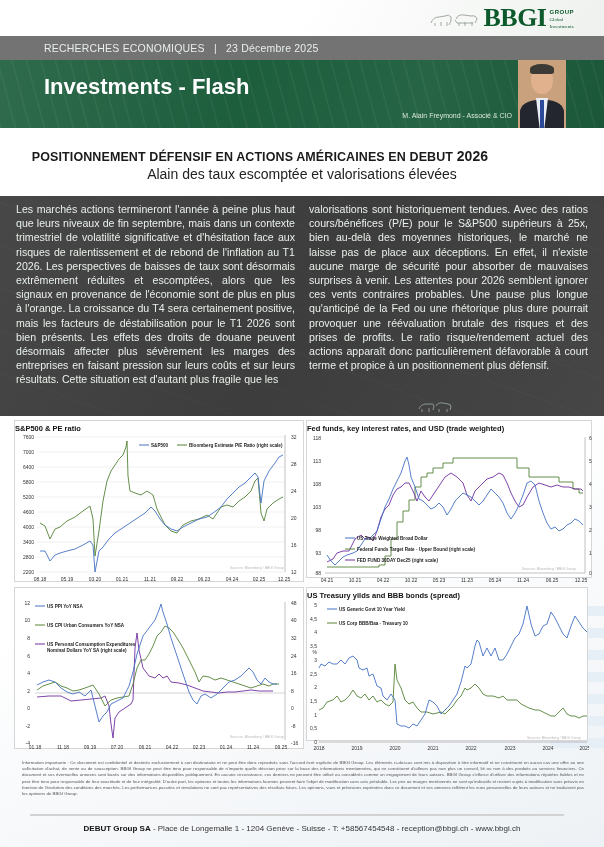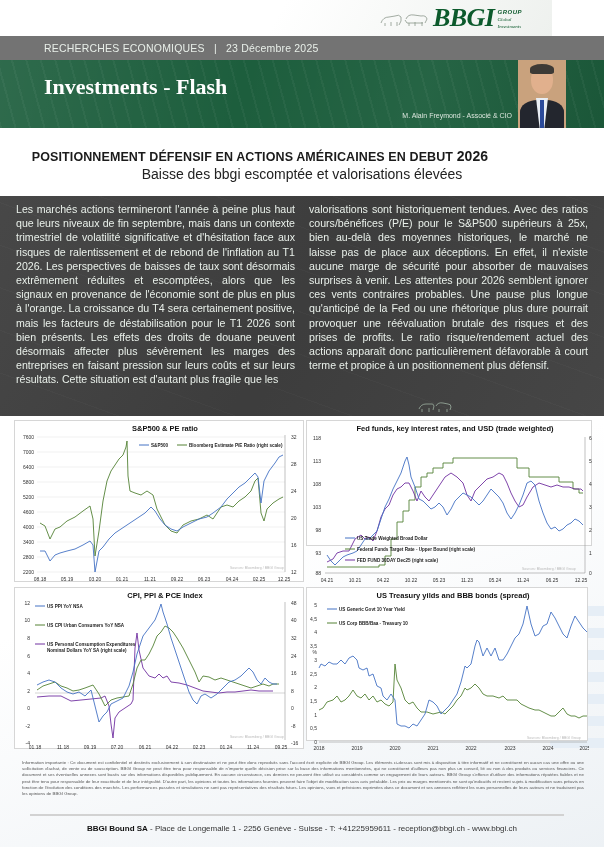--- a/index.html
+++ b/index.html
@@ -6,36 +6,36 @@
   html, body { width: 604px; height: 847px; background: #ffffff; overflow: hidden; }
   body { font-family: "Liberation Sans", "DejaVu Sans", sans-serif; color: #222; position: relative; }
 
   
   .page-bg { position: absolute; inset: 0; background:
       linear-gradient(160deg, rgba(230,236,240,0.0) 0%, rgba(230,236,240,0.0) 60%, rgba(225,232,238,0.6) 100%); }
   .blue-stripes { position: absolute; right: 0; top: 600px; width: 60px; height: 160px; }
   .blue-stripes div { position: absolute; right: 0; width: 54px; height: 10px; background: #e6eef6; border-radius: 6px 0 0 6px; }
 
   
-  .logo-bar { position: absolute; left: 0; top: 0; width: 552px; height: 36px; background: linear-gradient(120deg,#fff 50%, #eef1ee 100%); font-style: italic; }
+  .logo-bar { position: absolute; left: 0; top: 0; width: 604px; height: 36px; background: linear-gradient(120deg,#fff 50%, #eef1ee 100%); }
   .logo { position: absolute; right: 30px; top: 6px; display: flex; align-items: flex-end; }
   .logo .bulls { font-size: 12px; color: #8a9a8a; margin-right: 4px; letter-spacing: -1px; }
   .logo .bbgi { font-family: "Liberation Serif", "DejaVu Serif", serif; font-weight: bold; font-size: 26px; color: #0c5a2c; line-height: 24px; letter-spacing: -0.5px; }
   .logo .group-box { display: flex; flex-direction: column; margin-left: 3px; line-height: 7px; }
   .logo .group { font-size: 6px; font-weight: bold; color: #0c5a2c; letter-spacing: 0.5px; }
   .logo .gi { font-family: "Liberation Serif", serif; font-size: 5px; color: #0c5a2c; }
 
   
   .header-band { position: absolute; left: 0; top: 36px; width: 604px; height: 24px; background: #737373; }
   .header-band .meta { position: absolute; left: 44px; top: 6px; color: #e8efe9; font-size: 10.5px; letter-spacing: 0.2px; }
   .hero { position: absolute; left: 0; top: 60px; width: 604px; height: 68px; background: #1d5e3d; overflow: hidden; }
   .hero .pattern { position: absolute; inset: 0; background:
       repeating-linear-gradient(75deg, rgba(255,255,255,0.04) 0 2px, transparent 2px 14px),
       linear-gradient(100deg, rgba(255,255,255,0.08) 0%, rgba(0,0,0,0) 40%, rgba(255,255,255,0.04) 70%, rgba(0,0,0,0.08) 100%); }
-  .hero .title { position: absolute; left: 44px; top: 14px; font-family: Liberation Serif, serif; font-weight: bold; color: #ffffff; font-size: 22px; }
+  .hero .title { position: absolute; left: 44px; top: 14px; font-family: Liberation Sans, sans-serif; font-weight: bold; color: #ffffff; font-size: 22px; }
   .hero .author { position: absolute; right: 92px; top: 52px; color: #dbe6dd; font-size: 7px; }
   .photo { position: absolute; right: 38px; top: 60px; width: 48px; height: 68px; background: #c9a27d; overflow: hidden; }
   .photo .head { position: absolute; left: 13px; top: 6px; width: 22px; height: 28px; background: #e1b08d; border-radius: 45% 45% 48% 48%; }
   .photo .hair { position: absolute; left: 12px; top: 4px; width: 24px; height: 10px; background: #3d3a36; border-radius: 50% 50% 20% 20%; }
   .photo .suit { position: absolute; left: 2px; top: 40px; width: 44px; height: 30px; background: #23262e; border-radius: 40% 40% 0 0; }
   .photo .shirt { position: absolute; left: 18px; top: 38px; width: 12px; height: 30px; background: #e9eef4; clip-path: polygon(0 0,100% 0, 70% 100%, 30% 100%); }
   .photo .tie { position: absolute; left: 22px; top: 40px; width: 4px; height: 28px; background: #2b4a9a; }
 
   
   .headline { position: absolute; left: 0; top: 148px; width: 520px; text-align: center; font-weight: bold; color: #1b1b1b; font-size: 12.5px; letter-spacing: 0.1px; }
@@ -46,21 +46,21 @@
   .body-block { position: absolute; left: 0; top: 196px; width: 604px; height: 220px; background: #404040; overflow: hidden; }
   .body-block .pattern { position: absolute; inset: 0; background:
       linear-gradient(120deg, rgba(255,255,255,0.04) 0%, rgba(0,0,0,0.05) 50%, rgba(255,255,255,0.03) 100%),
       repeating-linear-gradient(20deg, rgba(255,255,255,0.025) 0 1px, transparent 1px 40px); }
   .body-cols { position: absolute; left: 16px; top: 6px; width: 572px; display: flex; gap: 14px; }
   .body-cols p { width: 279px; color: #e9f0ea; font-size: 10.6px; line-height: 14.2px; text-align: justify; }
   .bull-bear { position: absolute; left: 418px; top: 400px; font-size: 11px; color: #9fb6a5; }
 
   
   .chart { position: absolute; background: #ffffff; border: 1px solid #d6d6d6; }
-  .chart .ctitle { position: absolute; left: 12px; right: 0; top: 3px; text-align: center; font-weight: bold; font-size: 7.5px; color: #111; }
+  .chart .ctitle { position: absolute; left: 0; right: 0; top: 3px; text-align: left; font-weight: bold; font-size: 7.5px; color: #111; }
   .chart svg { position: absolute; left: 0; top: 0; }
   .tick { font-family: "Liberation Sans", sans-serif; font-size: 5px; fill: #333; }
   .legend { font-family: "Liberation Sans", sans-serif; font-size: 4.6px; font-weight: bold; fill: #222; }
   .source { font-family: "Liberation Sans", sans-serif; font-size: 3.5px; fill: #bbb; }
 
   
   .disclaimer { position: absolute; left: 22px; top: 760px; width: 562px; font-size: 4.4px; line-height: 6.2px; color: #555; text-align: justify; }
   .footer-rule { position: absolute; left: 30px; top: 814px; width: 534px; height: 2px; background: #d2d2d2; }
   .footer { position: absolute; left: 0; top: 824px; width: 604px; text-align: center; font-size: 8px; color: #333; }
   .footer b { color: #111; }
@@ -113,21 +113,21 @@
     <div class="shirt"></div>
     <div class="tie"></div>
     <div class="head"></div>
     <div class="hair"></div>
 </div>
 
 <div class="headline">
   <span>POSITIONNEMENT DÉFENSIF EN ACTIONS AMÉRICAINES EN DEBUT</span>
   <span class="year">2026</span>
 </div>
-<div class="subheadline">Baisse des bbgi escomptée et valorisations élevées</div>
+<div class="subheadline">Alain des taux escomptée et valorisations élevées</div>
 
 <div class="body-block">
   <div class="pattern"></div>
   <div class="body-cols">
     <p>Les marchés actions termineront l'année à peine plus haut que leurs niveaux de fin septembre, mais dans un contexte trimestriel de volatilité significative et d'hésitation face aux risques de ralentissement et de rebond de l'inflation au T1 2026. Les perspectives de baisses de taux sont désormais extrêmement réduites et escomptées, alors que les signaux en provenance de l'économie sont de plus en plus à l'orange. La croissance du T4 sera certainement positive, mais les facteurs de déstabilisation pour le T1 2026 sont bien présents. Les effets des droits de douane peuvent désormais affecter plus sévèrement les marges des entreprises en faisant pression sur leurs coûts et sur leurs résultats. Cette situation est d'autant plus fragile que les</p>
     <p>valorisations sont historiquement tendues. Avec des ratios cours/bénéfices (P/E) pour le S&amp;P500 supérieurs à 25x, bien au-delà des moyennes historiques, le marché ne laisse pas de place aux déceptions. En effet, il n'existe aucune marge de sécurité pour absorber de mauvaises surprises à venir. Les attentes pour 2026 semblent ignorer ces vents contraires probables. Une pause plus longue qu'anticipé de la Fed ou une rhétorique plus dure pourrait provoquer une réévaluation brutale des risques et des prises de profits. Le ratio risque/rendement actuel des actions apparaît donc particulièrement défavorable à court terme et propice à un positionnement plus défensif.</p>
   </div>
 </div>
 <div class="bull-bear">
   <svg width="34" height="12" viewBox="0 0 34 12">
@@ -187,21 +187,21 @@
     <polyline fill="none" stroke="#548235" stroke-width="0.9" points="25,102 30,105 35,118 40,108 45,106 52,100 60,96 68,90 75,85 78,98 80,135 84,110 88,80 92,60 96,50 100,44 104,38 108,34 111,26 112,20 113,55 115,70 120,72 126,74 132,70 138,74 142,88 146,96 150,104 156,110 162,112 168,104 176,100 184,98 192,94 198,98 206,86 212,84 218,86 224,80 230,76 236,70 240,60 243,57 246,92 249,100 252,88 258,82 264,78 268,76"></polyline>
     <polyline fill="none" stroke="#4472c4" stroke-width="0.9" points="25,130 30,130 35,140 40,134 45,132 52,130 60,128 68,124 75,120 78,124 80,151 84,130 88,126 94,118 100,112 106,108 112,104 118,100 124,96 130,92 136,86 140,90 145,98 150,104 156,108 162,110 168,106 176,102 184,98 192,96 198,92 206,86 212,78 218,72 224,66 230,62 236,56 240,52 243,56 246,82 249,60 254,50 260,42 264,36 268,34"></polyline>
     <line x1="124" y1="24" x2="134" y2="24" stroke="#4472c4" stroke-width="1"></line>
     <text class="legend" x="136" y="26">S&amp;P500</text>
     <line x1="162" y1="24" x2="172" y2="24" stroke="#548235" stroke-width="1"></line>
     <text class="legend" x="174" y="26">Bloomberg Estimate P/E Ratio (right scale)</text>
     <text class="source" x="215" y="148">Sources: Bloomberg / BBGI Group</text>
   </svg>
 </div>
 
-<div class="chart" style="left:306px; top:420px; width:286px; height:126px;">
+<div class="chart" style="left:306px; top:420px; width:286px; height:158px;">
   <div class="ctitle">Fed funds, key interest rates, and USD (trade weighted)</div>
   <svg width="286" height="162">
     <line x1="278" y1="16" x2="278" y2="152" stroke="#999" stroke-width="0.6"></line>
     <line x1="18" y1="152" x2="278" y2="152" stroke="#999" stroke-width="0.6"></line>
     <g class="tick" text-anchor="end">
       <text x="14" y="19">118</text>
         <text x="14" y="42">113</text>
         <text x="14" y="65">108</text>
         <text x="14" y="88">103</text>
       <text x="14" y="111">98</text>
@@ -236,21 +236,20 @@
     <text class="legend" x="50" y="119">US Trade Weighted Broad Dollar</text>
     <line x1="38" y1="128" x2="48" y2="128" stroke="#548235" stroke-width="1"></line>
     <text class="legend" x="50" y="130">Federal Funds Target Rate - Upper Bound (right scale)</text>
     <line x1="38" y1="139" x2="48" y2="139" stroke="#7030a0" stroke-width="1"></line>
     <text class="legend" x="50" y="141">FED FUND 30DAY  Dec25 (right scale)</text>
     <text class="source" x="215" y="149">Sources: Bloomberg / BBGI Group</text>
   </svg>
 </div>
 
 <div class="chart" style="left:14px; top:587px; width:290px; height:162px;">
-  <div class="ctitle">CPI, PPI &amp;  PCE Index</div>
   <svg width="290" height="162">
     <line x1="270" y1="14" x2="270" y2="152" stroke="#999" stroke-width="0.6"></line>
     <line x1="20" y1="105" x2="270" y2="105" stroke="#aaa" stroke-width="0.5"></line>
     <g class="tick" text-anchor="end">
       <text x="15" y="17">12</text>
         <text x="15" y="34">10</text>
         <text x="15" y="52">8</text>
         <text x="15" y="70">6</text>
       <text x="15" y="87">4</text>
         <text x="15" y="105">2</text>
@@ -329,14 +328,14 @@
     <text class="legend" x="32" y="23">US Generic Govt 10 Year Yield</text>
     <line x1="20" y1="35" x2="30" y2="35" stroke="#548235" stroke-width="1"></line>
     <text class="legend" x="32" y="37">US Corp BBB/Baa - Treasury 10</text>
     <text class="source" x="220" y="151">Sources: Bloomberg / BBGI Group</text>
   </svg>
 </div>
 
 <div class="disclaimer">Information importante : Ce document est confidentiel et destinés exclusivement à son destinataire et ne peut être donc reproduits sans l'accord écrit explicite de BBGI Group. Les éléments ci-dessus sont mis à disposition à titre informatif et ne constituent en aucun cas une offre ou une sollicitation d'achat, de vente ou de souscription. BBGI Group ne peut être tenu pour responsable de n'importe quelle décision prise sur la base des informations mentionnées, qui ne constituent d'ailleurs pas non plus un conseil, lié ou non à des produits ou services financiers. Ce document et ses éventuelles annexes sont basés sur des informations disponibles publiquement. En aucune circonstance, ces derniers ne peuvent être utilisé ou considérés comme un engagement de leurs auteurs. BBGI Group s'efforce d'utiliser des informations réputées fiables et ne peut être tenu pour responsable de leur exactitude et de leur intégralité. D'autre part, les opinions et toutes les informations fournies peuvent faire l'objet de modification sans avis préalable. Les prix ou marges mentionnés ne sont qu'indicatifs et restent sujets à modification sans préavis en fonction de l'évolution des conditions des marchés. Les performances passées et simulations ne sont pas représentatives des résultats futurs. Les opinions, vues et prévisions exprimées dans ce document et ses annexes reflètent les vues personnelles de leurs auteurs et ne traduisent pas les opinions de BBGI Group.</div>
 <div class="footer-rule"></div>
 <div class="footer">
-  <b>BBGI Bound SA</b><span> - Place de Longemalle 1 - 2256 Genève - Suisse - T: +41225959611 - reception@bbgi.ch - www.bbgi.ch</span>
+  <b>DEBUT Group SA</b><span> - Place de Longemalle 1 - 1204 Genève - Suisse - T: +58567454548 - reception@bbgi.ch - www.bbgi.ch</span>
 </div>
 
 </body></html>

